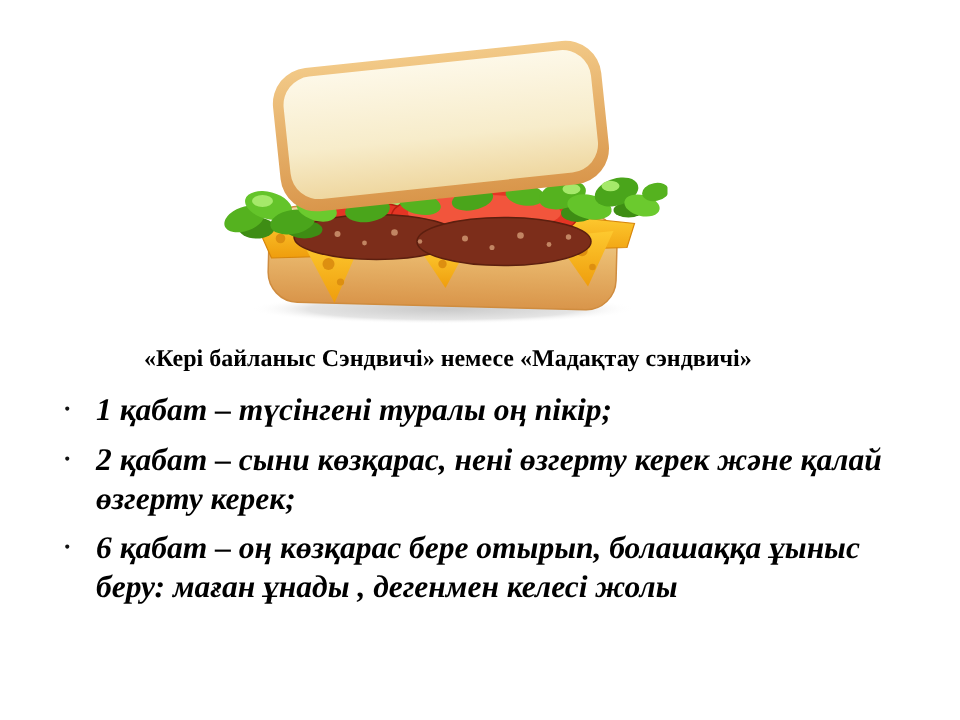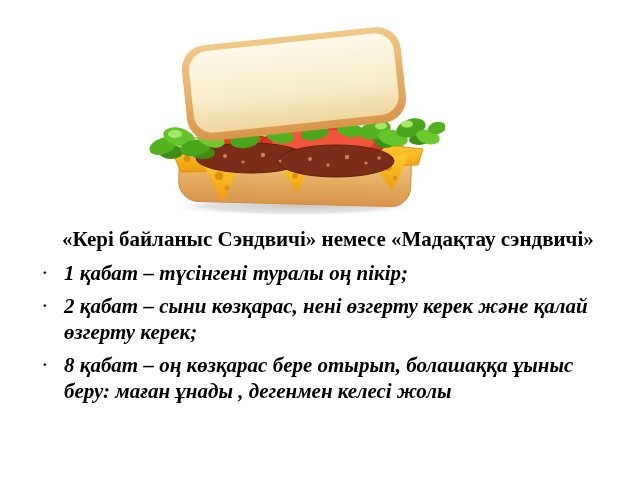--- a/index.html
+++ b/index.html
@@ -20,22 +20,22 @@
     width: 300px;
     height: 212px;
   }
   .content {
     position: absolute;
     left: 0;
     top: 227px;
     width: 640px;
   }
   .title {
-    margin: 0 24px 8px 62px;
-    font-size: 21px;
+    margin: 0 24px 8px 96px;
+    font-size: 16px;
     line-height: 25px;
     white-space: nowrap;
   }
   .bullet-list { margin: 0; padding: 0; }
   .bullet-item {
     display: flex;
     align-items: flex-start;
     margin: 0 0 7px 0;
     padding-left: 42px;
   }
@@ -171,18 +171,18 @@
       <div class="bullet-item">
         <span class="bullet-marker">·</span>
         <span class="bullet-text">1 қабат – түсінгені туралы оң пікір;</span>
       </div>
       <div class="bullet-item">
         <span class="bullet-marker">·</span>
         <span class="bullet-text">2 қабат – сыни көзқарас, нені өзгерту керек және қалай өзгерту керек;</span>
       </div>
       <div class="bullet-item">
         <span class="bullet-marker">·</span>
-        <span class="bullet-text">8 қабат  – оң көзқарас бере отырып, болашаққа ұыныс беру: маған ұнады , дегенмен келесі жолы</span>
+        <span class="bullet-text">6 қабат  – оң көзқарас бере отырып, болашаққа ұыныс беру: маған ұнады , дегенмен келесі жолы</span>
       </div>
     </div>
   </div>
 
 </div>
 
 </body></html>

